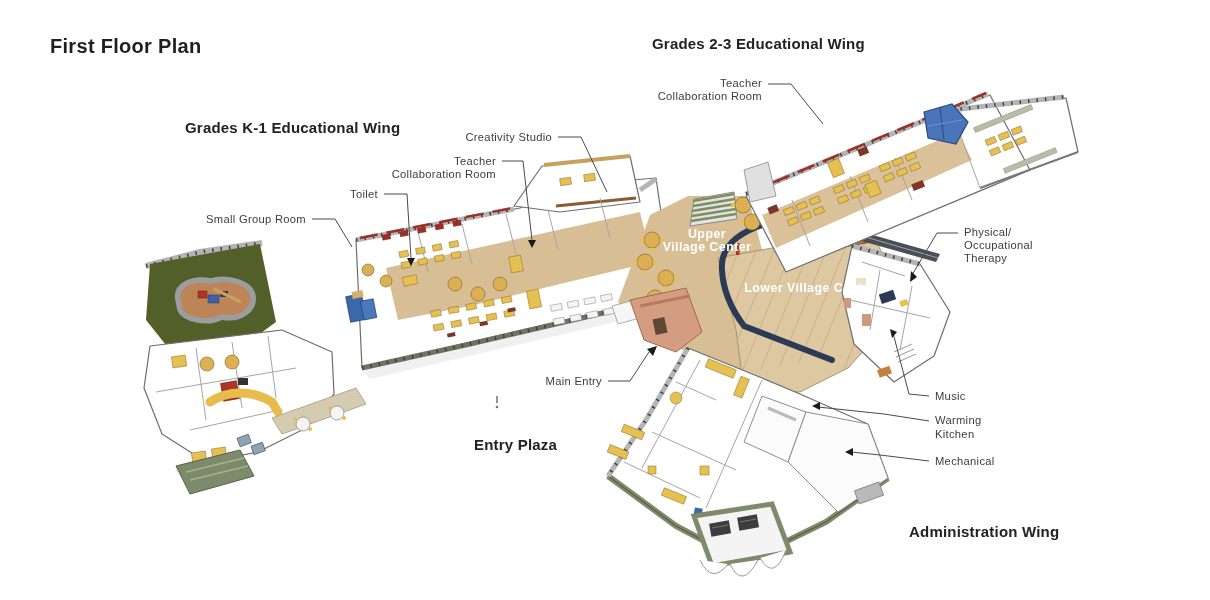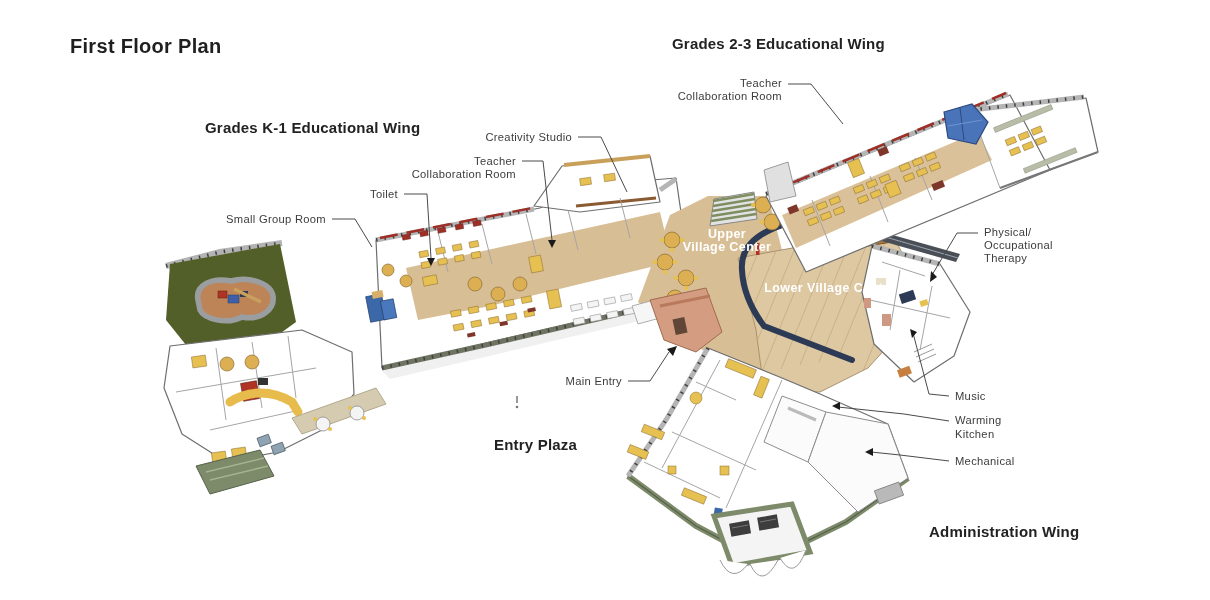--- a/index.html
+++ b/index.html
@@ -1,16 +1,16 @@
 <!DOCTYPE html>
 <html><head>
 <meta charset="utf-8">
 <style>
   html,body{margin:0;padding:0;background:#ffffff;width:1210px;height:600px;overflow:hidden;}
-  .canvas{position:relative;width:1054px;height:600px;background:#fff;padding-left:20px;}
+  .canvas{position:relative;width:1054px;height:600px;background:#fff;}
   svg{display:block;}
   .ttl{font:700 20px "Liberation Sans",sans-serif;fill:#1f1f1f;letter-spacing:.3px;}
   .hdr{font:700 15px "Liberation Sans",sans-serif;fill:#222222;letter-spacing:.2px;}
   .lbl{font:400 11.2px "Liberation Sans",sans-serif;fill:#3c3c3c;letter-spacing:.3px;}
   .vlg{font:700 12.5px "Liberation Sans",sans-serif;fill:#ffffff;letter-spacing:.4px;}
   .ldr{fill:none;stroke:#4a4a4a;stroke-width:1;}
   .arr{fill:#1a1a1a;stroke:none;}
   .wall{fill:#ffffff;stroke:#6e6e6e;stroke-width:1.2;stroke-linejoin:round;}
   .iwall{stroke:#a5a5a5;stroke-width:1;fill:none;}
   .parapet{stroke:#b5b5b5;stroke-width:5;fill:none;stroke-linecap:butt;}

